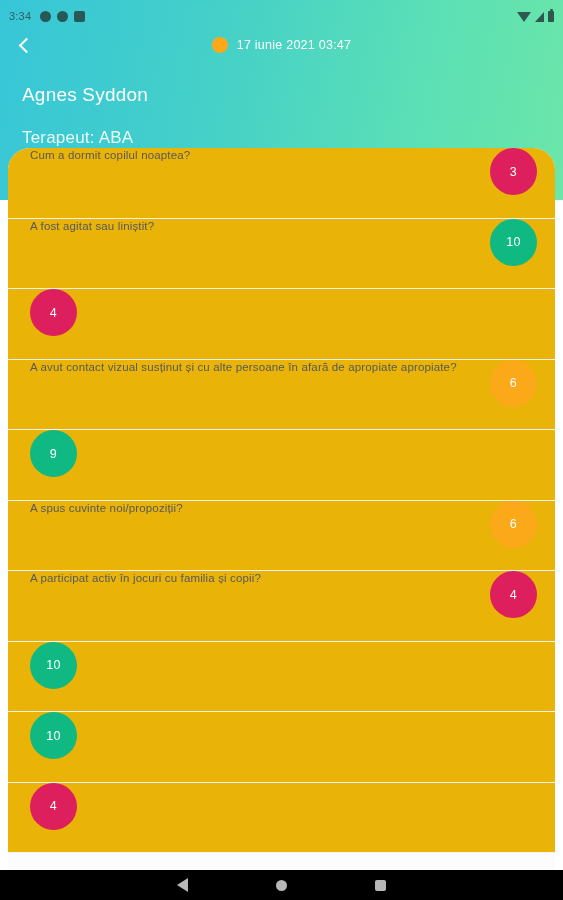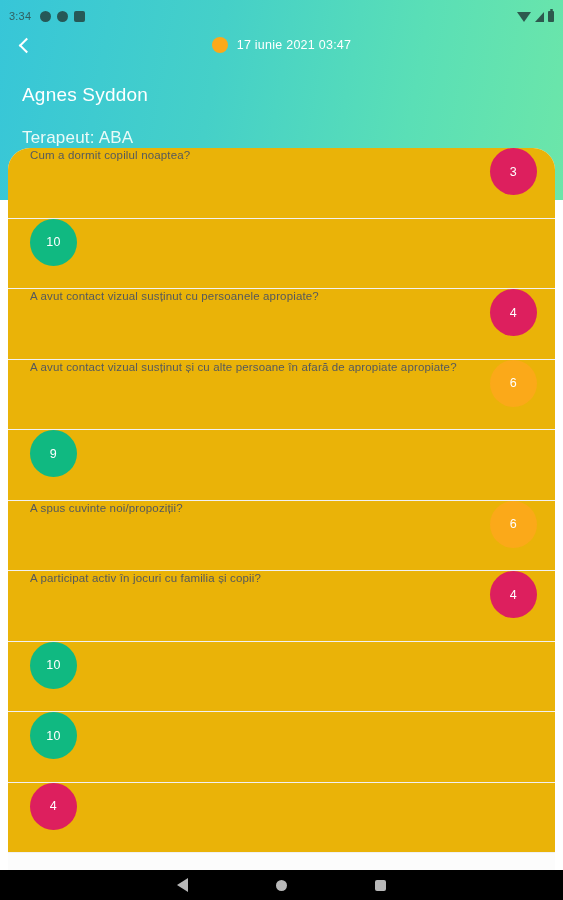--- a/index.html
+++ b/index.html
@@ -229,24 +229,24 @@
     </div>
   </div>
 
   <div class="card">
     <div class="rows" id="rows">
         <div class="row">
           <div class="q-text">Cum a dormit copilul noaptea?</div>
           <div class="score" style="background: rgb(221, 31, 94);">3</div>
         </div>
         <div class="row">
+          <div class="q-text">A fost agitat sau liniștit?</div>
           <div class="score" style="background: rgb(16, 185, 129);">10</div>
         </div>
         <div class="row">
-          <div class="q-text">A avut contact vizual susținut cu persoanele apropiate?</div>
           <div class="score" style="background: rgb(221, 31, 94);">4</div>
         </div>
         <div class="row">
           <div class="q-text">A avut contact vizual susținut și cu alte persoane în afară de apropiate apropiate?</div>
           <div class="score" style="background: rgb(251, 169, 25);">6</div>
         </div>
         <div class="row">
           <div class="score" style="background: rgb(16, 185, 129);">9</div>
         </div>
         <div class="row">

